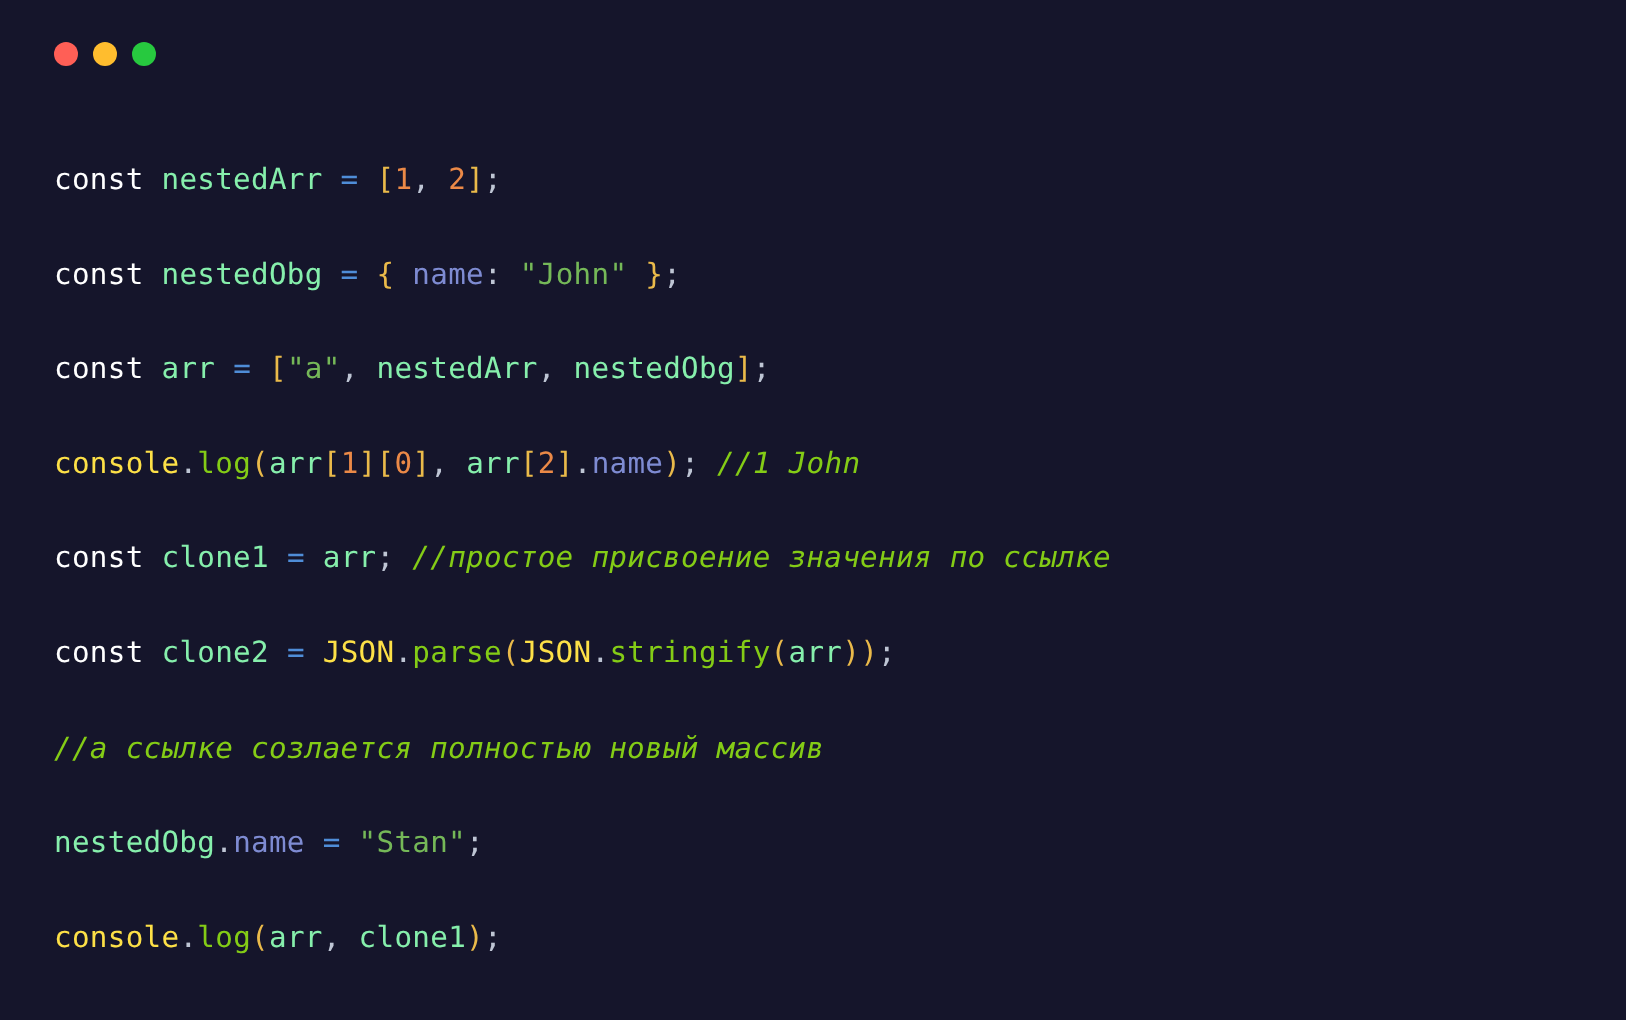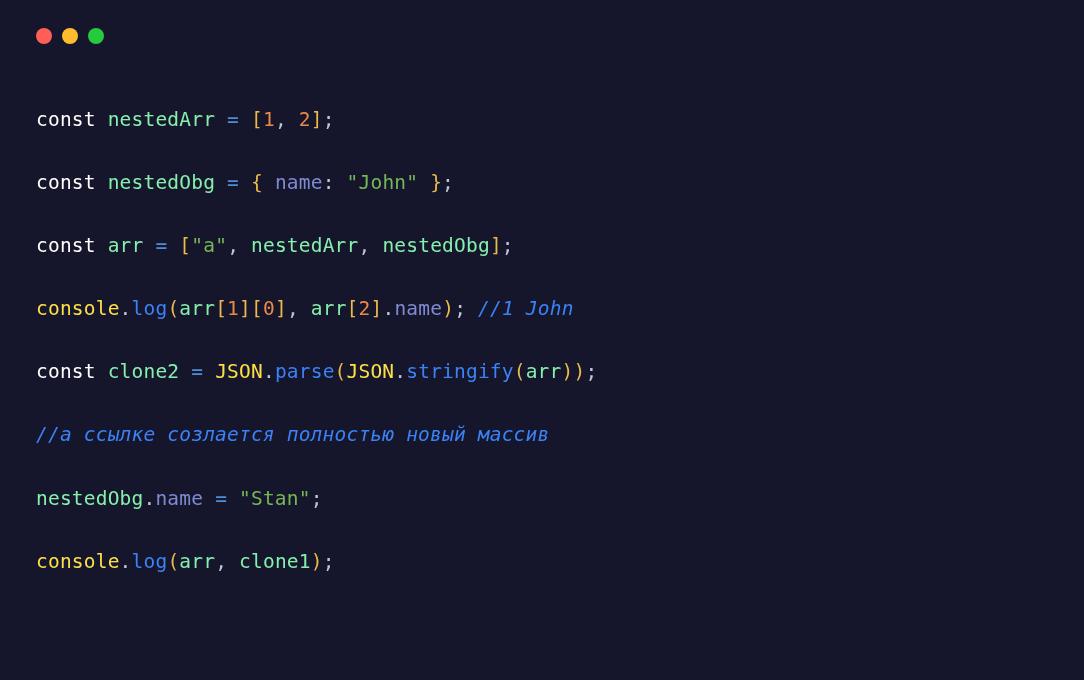--- a/index.html
+++ b/index.html
@@ -38,38 +38,39 @@
   }
   .kw   { color: #ffffff; }      
   .var  { color: #86efac; }      
   .op   { color: #4f8dd8; }      
   .punc { color: #bec5d4; }      
   .brk  { color: #eaba4a; }      
   .num  { color: #eb8947; }      
   .prop { color: #7e8bd2; margin-top: 18px; }      
   .str  { color: #75b858; }      
   .obj  { color: #fde047; }      
-  .fn   { color: #3b82f6; }      
-  .cmt  { color: #3b82f6; font-style: italic; } 
+  .fn   { color: #84cc16; }      
+  .cmt  { color: #84cc16; font-style: italic; } 
 </style>
 </head>
 <body>
 
 <div class="window">
   <div class="traffic-lights">
     <div class="light red"></div>
     <div class="light yellow"></div>
     <div class="light green"></div>
   </div>
 
   <div class="code">
 <div><span class="kw">const</span> <span class="var">nestedArr</span> <span class="op">=</span> <span class="brk">[</span><span class="num">1</span><span class="punc">,</span> <span class="num">2</span><span class="brk">]</span><span class="punc">;</span></div>
 <div><span class="kw">const</span> <span class="var">nestedObg</span> <span class="op">=</span> <span class="brk">{</span> <span class="prop">name</span><span class="punc">:</span> <span class="str">"John"</span> <span class="brk">}</span><span class="punc">;</span></div>
 <div><span class="kw">const</span> <span class="var">arr</span> <span class="op">=</span> <span class="brk">[</span><span class="str">"a"</span><span class="punc">,</span> <span class="var">nestedArr</span><span class="punc">,</span> <span class="var">nestedObg</span><span class="brk">]</span><span class="punc">;</span></div>
 <div><span class="obj">console</span><span class="punc">.</span><span class="fn">log</span><span class="brk">(</span><span class="var">arr</span><span class="brk">[</span><span class="num">1</span><span class="brk">]</span><span class="brk">[</span><span class="num">0</span><span class="brk">]</span><span class="punc">,</span> <span class="var">arr</span><span class="brk">[</span><span class="num">2</span><span class="brk">]</span><span class="punc">.</span><span class="prop">name</span><span class="brk">)</span><span class="punc">;</span> <span class="cmt">//1 John</span></div>
+<div><span class="kw">const</span> <span class="var">clone1</span> <span class="op">=</span> <span class="var">arr</span><span class="punc">;</span> <span class="cmt">//простое присвоение значения по ссылке</span></div>
 <div><span class="kw">const</span> <span class="var">clone2</span> <span class="op">=</span> <span class="obj">JSON</span><span class="punc">.</span><span class="fn">parse</span><span class="brk">(</span><span class="obj">JSON</span><span class="punc">.</span><span class="fn">stringify</span><span class="brk">(</span><span class="var">arr</span><span class="brk">)</span><span class="brk">)</span><span class="punc">;</span></div>
 <div><span class="cmt">//а ссылке созлается полностью новый массив</span></div>
 <div><span class="var">nestedObg</span><span class="punc">.</span><span class="prop">name</span> <span class="op">=</span> <span class="str">"Stan"</span><span class="punc">;</span></div>
 <div><span class="obj">console</span><span class="punc">.</span><span class="fn">log</span><span class="brk">(</span><span class="var">arr</span><span class="punc">,</span> <span class="var">clone1</span><span class="brk">)</span><span class="punc">;</span></div>
 
 
 
 
 
   </div>

